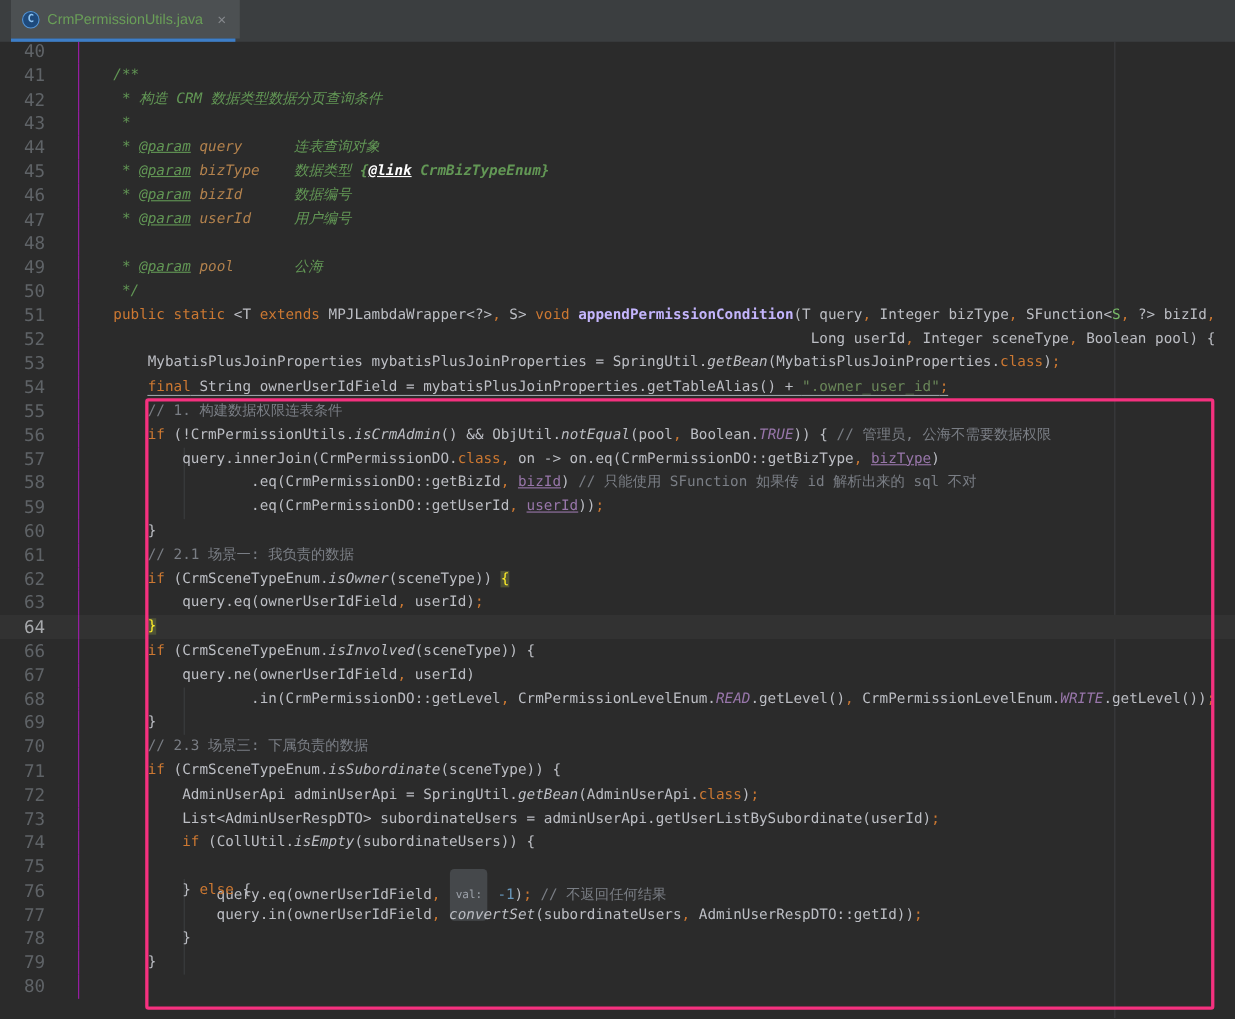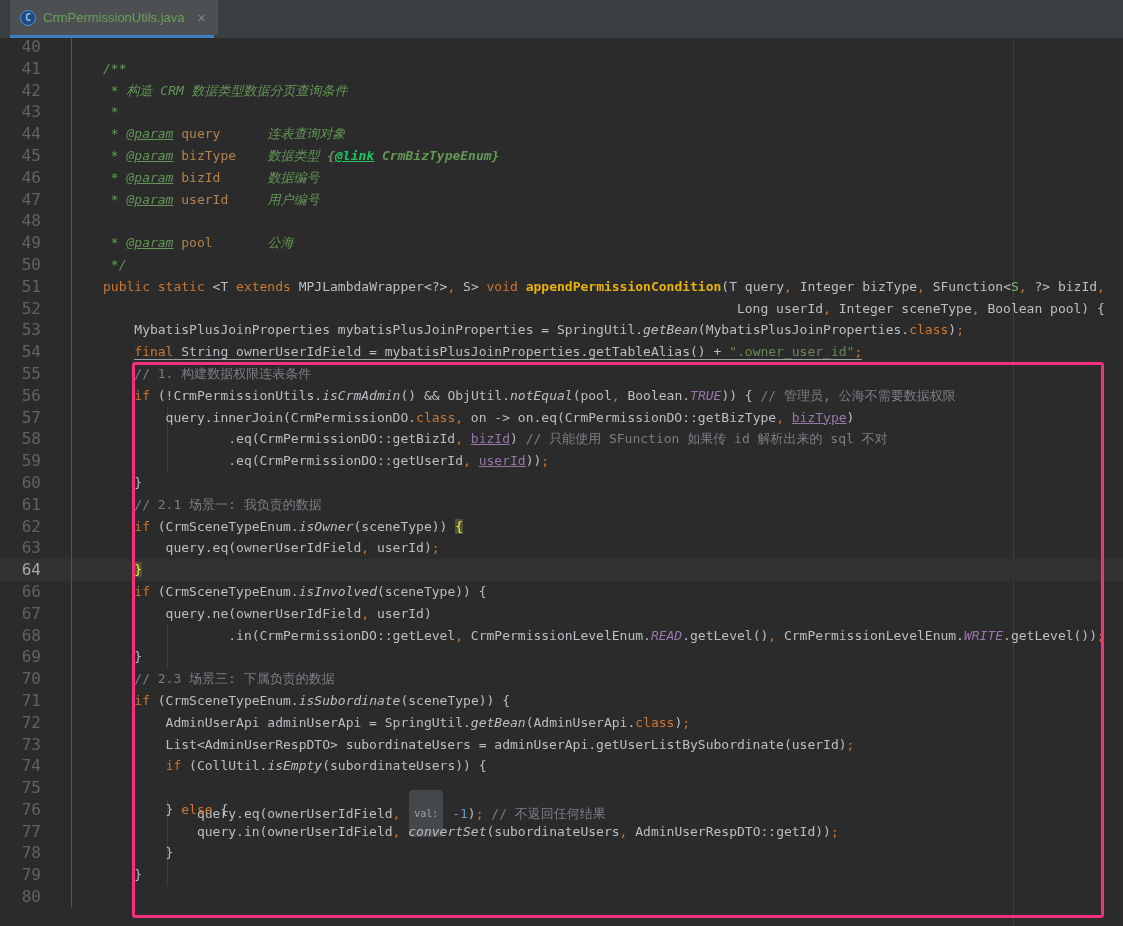--- a/index.html
+++ b/index.html
@@ -22,28 +22,28 @@
   .g{flex:0 0 72px;box-sizing:border-box;border-right:1px solid #a21caf;text-align:right;
      padding-right:30px;color:#5F6367;font-size:16px;}
   .row.cur .g{color:#A7A9AC;}
   .c{white-space:pre;font-size:13px;padding-left:31px;color:#BCBEC4;}
   
   .kw{color:#CC7832;}
   .def{color:#BCBEC4;}
   .cm{color:#7A7E85;}
   .doc{color:#629755;font-style:italic;}
   .doctag{color:#629755;font-weight:normal;font-style:italic;text-decoration:underline;}
-  .docval{color:#B3824D;}
+  .docval{color:#B3824D;font-style:italic;}
   .docb{color:#629755;font-weight:bold;font-style:italic;}
-  .doclink{color:#22c55e;font-weight:bold;font-style:italic;text-decoration:underline;}
+  .doclink{color:#ffffff;font-weight:bold;font-style:italic;text-decoration:underline;}
   .str{color:#6A8759;}
   .num{color:#6897BB;}
   .const{color:#9876AA;font-style:italic;}
   .sm{color:#BCBEC4;font-style:italic;}
-  .decl{color:#eab308;font-weight:bold;}
+  .decl{color:#c4b5fd;font-weight:bold;}
   .param{color:#9876AA;text-decoration:underline;}
   .typ{color:#77B767;}
   .brace{color:#FFEF28;background:#4E5237;}
   .ul{border-bottom:1px solid #9AA0A6;}
   .inlay{display:inline-block;background:#45484B;color:#9DA2AA;border-radius:4px;
          font-size:10px;line-height:15px;padding:16px 5px;margin:13px 1px;vertical-align:1px;}
   
   .margin-guide{position:absolute;left:1013px;top:38px;height:888px;width:1px;background:#3C3E40;z-index:1;}
   .indent-guide{position:absolute;width:1px;background:#3B3D3F;z-index:1;}
   .annotation{position:absolute;left:132px;top:362px;width:966px;height:550px;

